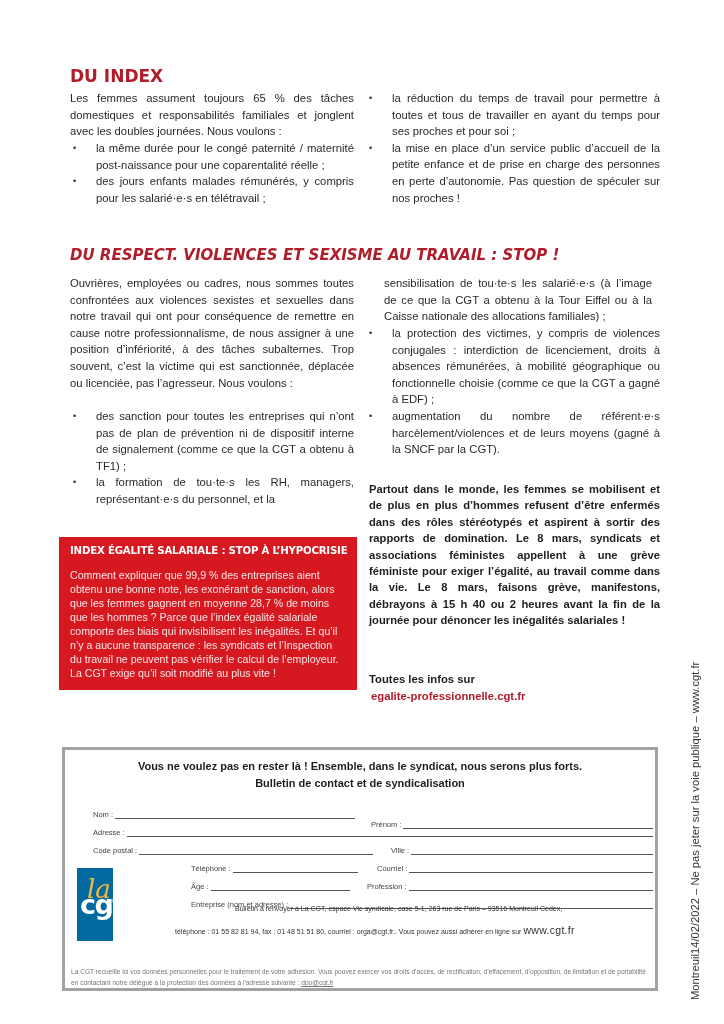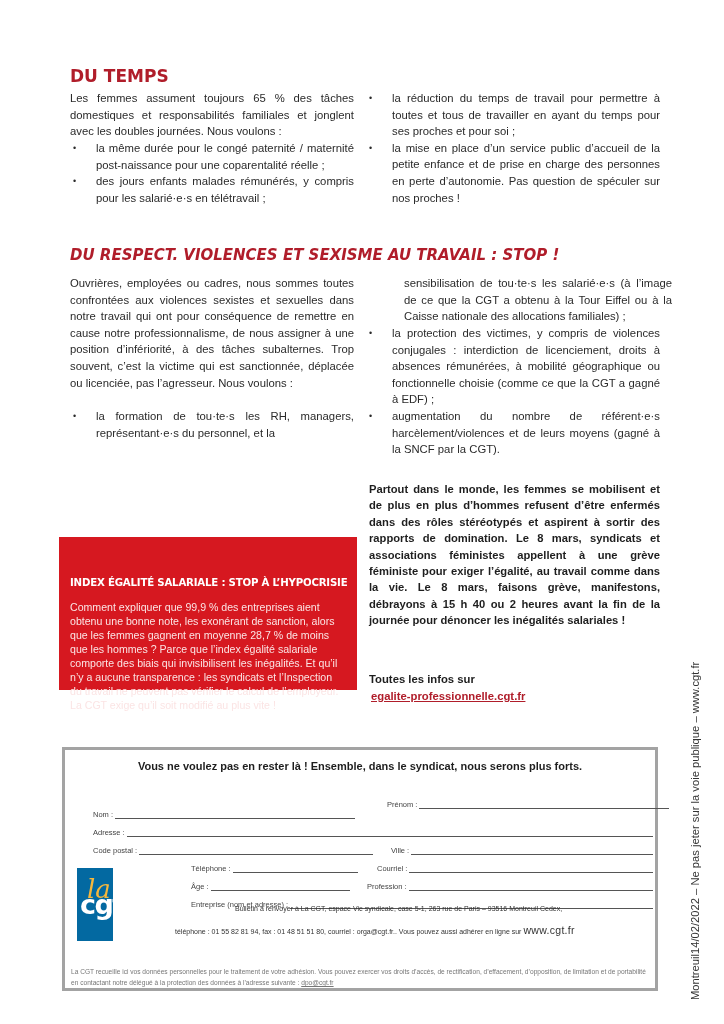--- a/index.html
+++ b/index.html
@@ -13,30 +13,30 @@
   .bullets li::before { content: "•"; position: absolute; left: 3px; top: 0; font-size: 9px; }
 
   #h1 { position: absolute; left: 70px; top: 66px; font-size: 17px; }
   #temps-intro { position: absolute; left: 70px; top: 90px; width: 284px; }
   #temps-list-left { position: absolute; left: 70px; top: 140px; width: 284px; }
   #temps-list-right { position: absolute; left: 366px; top: 90px; width: 294px; }
 
   #h2 { position: absolute; left: 70px; top: 246px; font-size: 15px; white-space: nowrap; font-style: italic; }
   #respect-intro { position: absolute; left: 70px; top: 275px; width: 284px; }
   #respect-list-left { position: absolute; left: 70px; top: 408px; width: 284px; }
-  #respect-cont { position: absolute; left: 404px; top: 275px; width: 268px; }
+  #respect-cont { position: absolute; left: 384px; top: 275px; width: 268px; }
   #respect-list-right { position: absolute; left: 366px; top: 325px; width: 294px; }
 
   #index-box { position: absolute; left: 59px; top: 537px; width: 298px; height: 153px; background: #d61820; color: #ffffff; padding: 8px 11px 0 11px; }
-  #index-box .title { font-size: 10.2px; font-weight: bold; font-family: "DejaVu Sans", sans-serif; letter-spacing: -0.2px; margin-bottom: 12px; white-space: nowrap; margin-top: 32px; }
+  #index-box .title { font-size: 10.2px; font-weight: bold; font-family: "DejaVu Sans", sans-serif; letter-spacing: -0.2px; margin-bottom: 12px; white-space: nowrap; }
   #index-box .body { font-size: 10.6px; line-height: 14px; color: #fbe4e4; }
 
   #mobilise { position: absolute; left: 369px; top: 481px; width: 291px; font-size: 11.2px; line-height: 16.4px; font-weight: bold; color: #1e1e1e; text-align: justify; }
   #infos { position: absolute; left: 369px; top: 671px; font-size: 11.3px; font-weight: bold; line-height: 17px; color: #1e1e1e; }
-  #infos .link { color: #b01d2a; padding-left: 2px; text-decoration: underline; }
+  #infos .link { color: #b01d2a; padding-left: 2px; }
 
   #bulletin { position: absolute; left: 62px; top: 747px; width: 596px; height: 244px; border: 3px solid #a3a3a3; }
   #bulletin .tagline { position: absolute; left: 0; right: 0; top: 8px; text-align: center; font-size: 11px; font-weight: bold; color: #1e1e1e; line-height: 17px; }
   .field { position: absolute; font-size: 7.5px; color: #444; display: flex; align-items: flex-end; height: 11px; }
   .field .lbl { white-space: nowrap; padding-right: 2px; padding-left: 16px; }
   .field .line { flex: 1; border-bottom: 1px solid #555; height: 8px; }
 
   #logo { position: absolute; left: 12px; top: 118px; width: 36px; height: 73px; background: #0369a1; }
   #logo .la { position: absolute; left: 10px; top: 8px; color: #f6b73c; font-family: "DejaVu Serif", serif; font-style: italic; font-size: 26px; line-height: 26px; }
   #logo .cgt { position: absolute; left: 3px; top: 22px; color: #ffffff; font-family: "DejaVu Sans", sans-serif; font-weight: bold; font-size: 27px; line-height: 30px; letter-spacing: -1.5px; }
@@ -45,34 +45,35 @@
   #bulletin .contact { position: absolute; left: 110px; top: 174px; font-size: 7px; color: #333; white-space: nowrap; }
   #bulletin .contact .www { font-size: 10.5px; letter-spacing: 0.3px; }
   #bulletin .gdpr { position: absolute; left: 0; right: 0; top: 209px; padding: 6px 6px 0 6px; font-size: 6.6px; line-height: 11px; color: #777; border-top: 1px solid #ffffff; }
   #bulletin .gdpr .mail { text-decoration: underline; }
 
   #sidetext { position: absolute; left: 689px; top: 1000px; transform-origin: 0 0; transform: rotate(-90deg); white-space: nowrap; font-size: 11.2px; color: #333; }
 </style>
 </head>
 <body>
 
-<h2 id="h1" class="h-red">DU TEMPS</h2>
+<h2 id="h1" class="h-red">DU INDEX</h2>
 <p id="temps-intro" class="para">Les femmes assument toujours 65 % des tâches domestiques et responsabilités familiales et jonglent avec les doubles journées. Nous voulons :</p>
 <ul id="temps-list-left" class="bullets">
   <li>la même durée pour le congé paternité / maternité post-naissance pour une coparentalité réelle ;</li>
   <li>des jours enfants malades rémunérés, y compris pour les salarié·e·s en télétravail ;</li>
 </ul>
 <ul id="temps-list-right" class="bullets">
   <li>la réduction du temps de travail pour permettre à toutes et tous de travailler en ayant du temps pour ses proches et pour soi ;</li>
   <li>la mise en place d’un service public d’accueil de la petite enfance et de prise en charge des personnes en perte d’autonomie. Pas question de spéculer sur nos proches !</li>
 </ul>
 
 <h2 id="h2" class="h-red">DU RESPECT. VIOLENCES ET SEXISME AU TRAVAIL : STOP !</h2>
 <p id="respect-intro" class="para">Ouvrières, employées ou cadres, nous sommes toutes confrontées aux violences sexistes et sexuelles dans notre travail qui ont pour conséquence de remettre en cause notre professionnalisme, de nous assigner à une position d’infériorité, à des tâches subalternes. Trop souvent, c’est la victime qui est sanctionnée, déplacée ou licenciée, pas l’agresseur. Nous voulons :</p>
 <ul id="respect-list-left" class="bullets">
+  <li>des sanction pour toutes les entreprises qui n’ont pas de plan de prévention ni de dispositif interne de signalement (comme ce que la CGT a obtenu à TF1) ;</li>
   <li>la formation de tou·te·s les RH, managers, représentant·e·s du personnel, et la</li>
 </ul>
 <p id="respect-cont" class="para">sensibilisation de tou·te·s les salarié·e·s (à l’image de ce que la CGT a obtenu à la Tour Eiffel ou à la Caisse nationale des allocations familiales) ;</p>
 <ul id="respect-list-right" class="bullets">
   <li>la protection des victimes, y compris de violences conjugales : interdiction de licenciement, droits à absences rémunérées, à mobilité géographique ou fonctionnelle choisie (comme ce que la CGT a gagné à EDF) ;</li>
   <li>augmentation du nombre de référent·e·s harcèlement/violences et de leurs moyens (gagné à la SNCF par la CGT).</li>
 </ul>
 
 <div id="index-box">
   <div class="title">INDEX ÉGALITÉ SALARIALE : STOP À L’HYPOCRISIE</div>
@@ -81,27 +82,28 @@
 
 <p id="mobilise">Partout dans le monde, les femmes se mobilisent et de plus en plus d’hommes refusent d’être enfermés dans des rôles stéréotypés et aspirent à sortir des rapports de domination. Le 8 mars, syndicats et associations féministes appellent à une grève féministe pour exiger l’égalité, au travail comme dans la vie. Le 8 mars, faisons grève, manifestons, débrayons à 15 h 40 ou 2 heures avant la fin de la journée pour dénoncer les inégalités salariales !</p>
 <div id="infos">
   <div>Toutes les infos sur</div>
   <div class="link">egalite-professionnelle.cgt.fr</div>
 </div>
 
 <div id="bulletin">
   <div class="tagline">
     <div>Vous ne voulez pas en rester là ! Ensemble, dans le syndicat, nous serons plus forts.</div>
+    <div>Bulletin de contact et de syndicalisation</div>
   </div>
 
   <div class="field" style="left:12px; top:58px; width:278px;">
     <span class="lbl">Nom :</span>
       <span class="line"></span>
   </div>
-  <div class="field" style="left:290px; top:48px; width:298px;margin-left:16px;">
+  <div class="field" style="left:290px; top:68px; width:298px;">
     <span class="lbl">Prénom :</span>
       <span class="line"></span>
   </div>
   <div class="field" style="left:12px; top:76px; width:576px;">
     <span class="lbl">Adresse :</span>
       <span class="line"></span>
   </div>
   <div class="field" style="left:310px; top:94px; width:278px;">
     <span class="lbl">Ville :</span>
       <span class="line"></span>

